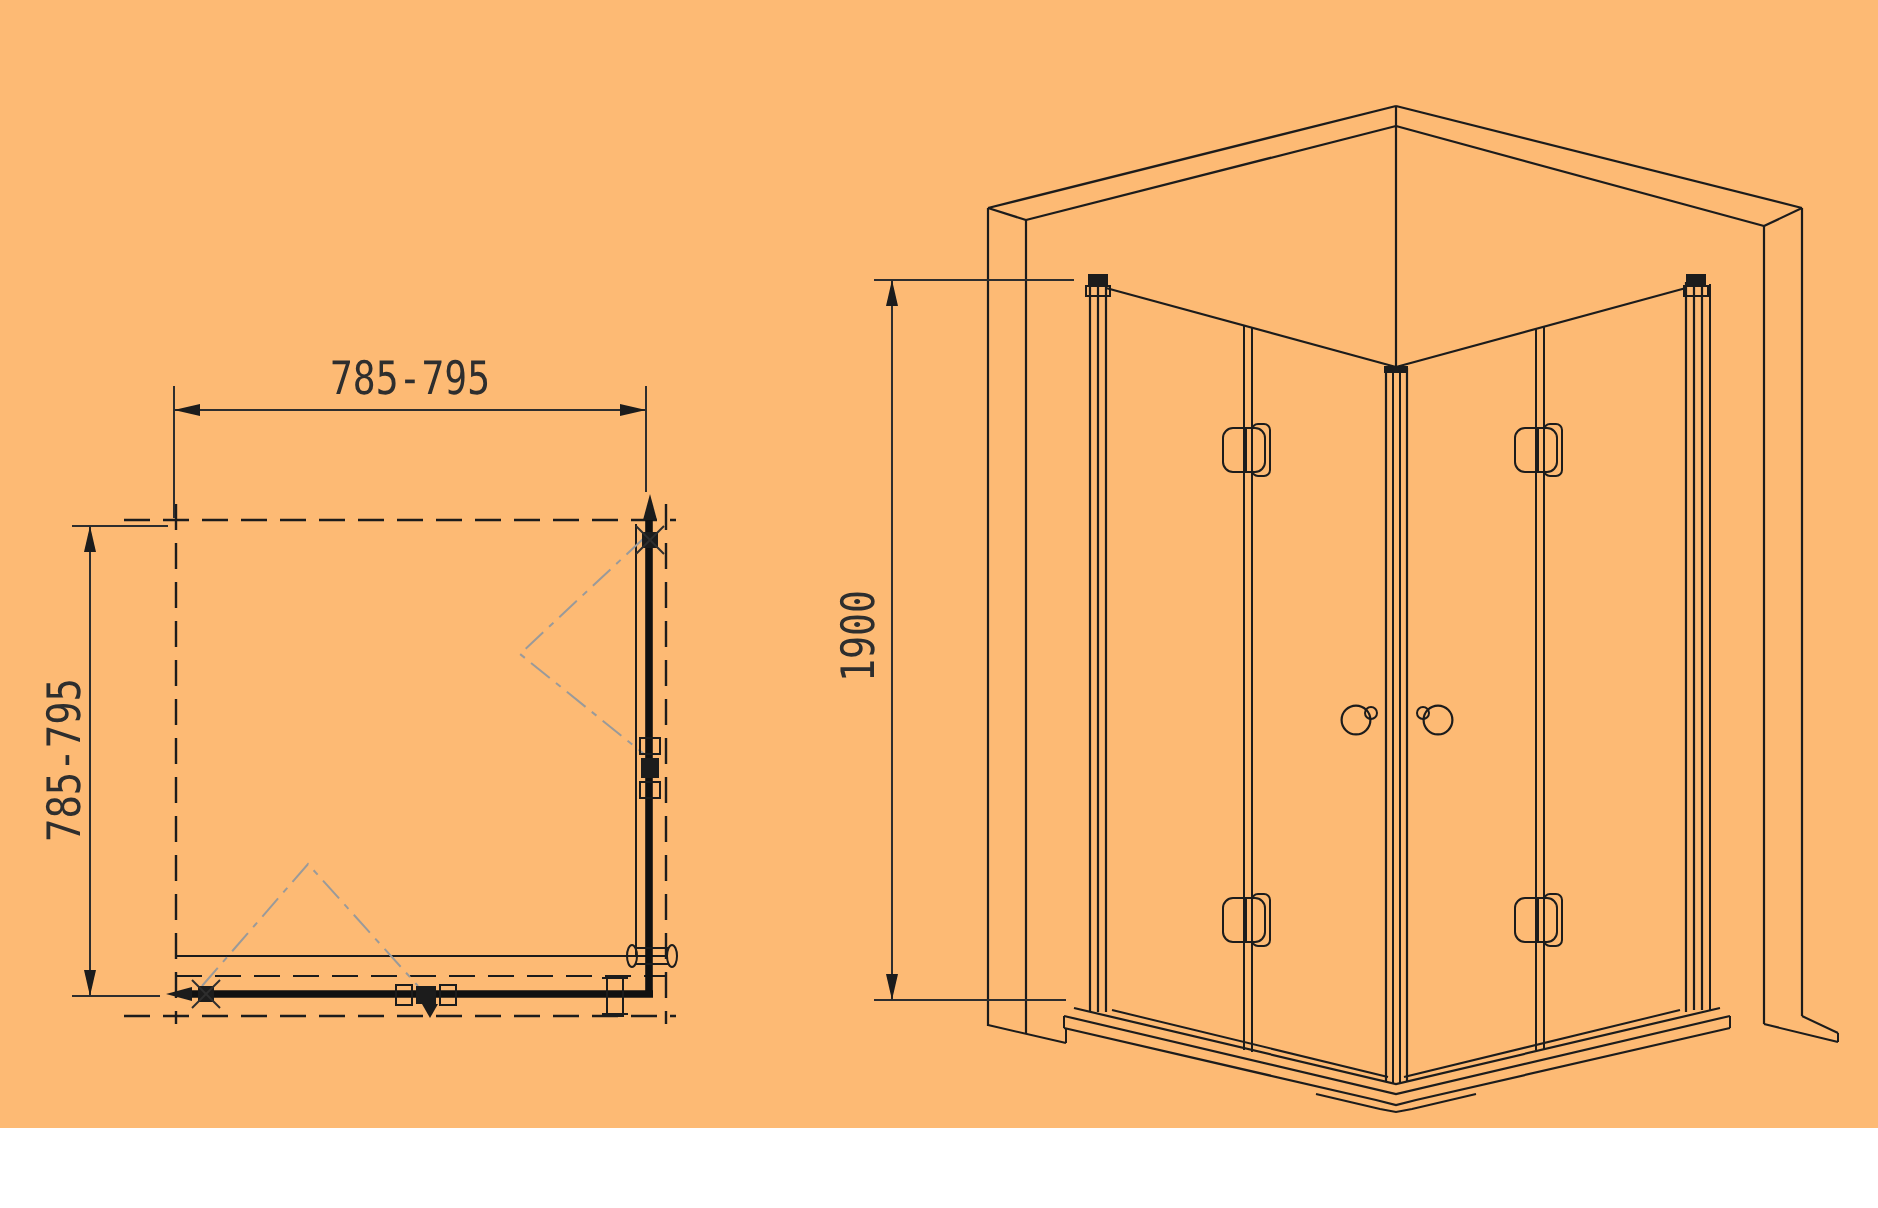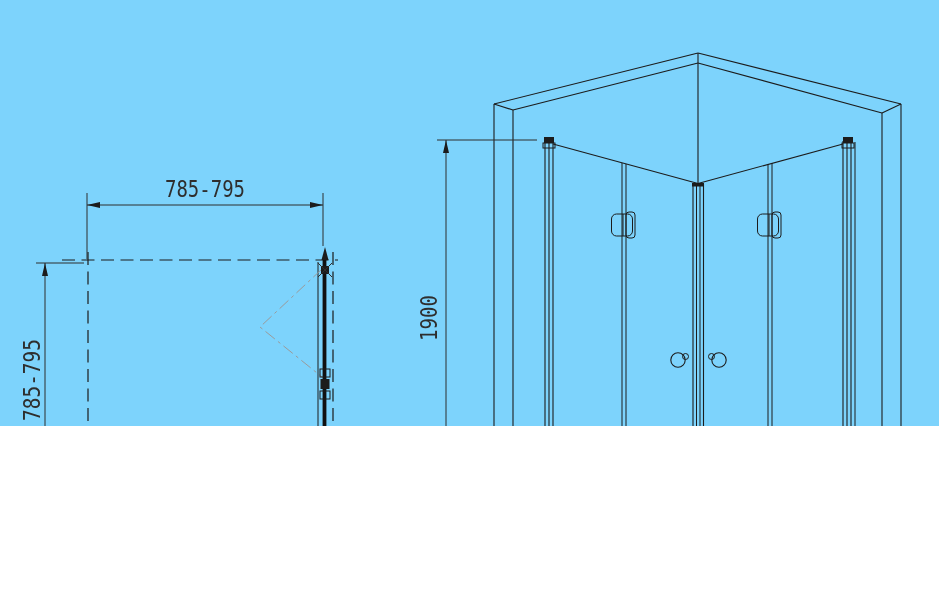--- a/index.html
+++ b/index.html
@@ -1,16 +1,16 @@
 <!DOCTYPE html>
 <html><head>
 <meta charset="utf-8">
 <style>
   html,body{margin:0;padding:0;background:#ffffff;}
-  .stage{position:relative;width:939px;height:426px;background:#7dd3fc;overflow:hidden;text-align:right;}
+  .stage{position:relative;width:939px;height:564px;background:#fdba74;overflow:hidden;text-align:right;}
   svg{display:block;}
   .ln   {stroke:#1c1c1c;stroke-width:1.1;fill:none;stroke-linecap:butt;}
   .thin {stroke-width:1;}
   .thick{stroke:#111111;stroke-width:3.8;fill:none;}
   .dash {stroke:#1c1c1c;stroke-width:1.2;fill:none;stroke-dasharray:13 6.5;}
   .dash2{stroke:#1c1c1c;stroke-width:1;fill:none;stroke-dasharray:13 6.5;}
   .fold {stroke:#9a9a9a;stroke-width:1;fill:none;stroke-dasharray:12 4 3 4;}
   .dim  {stroke:#2e2e2e;stroke-width:1;fill:none;}
   .ink  {fill:#1c1c1c;stroke:none;}
   .dimtxt{font-family:"DejaVu Sans Mono","DejaVu Sans",monospace;font-size:23px;fill:#2e2e2e;}

